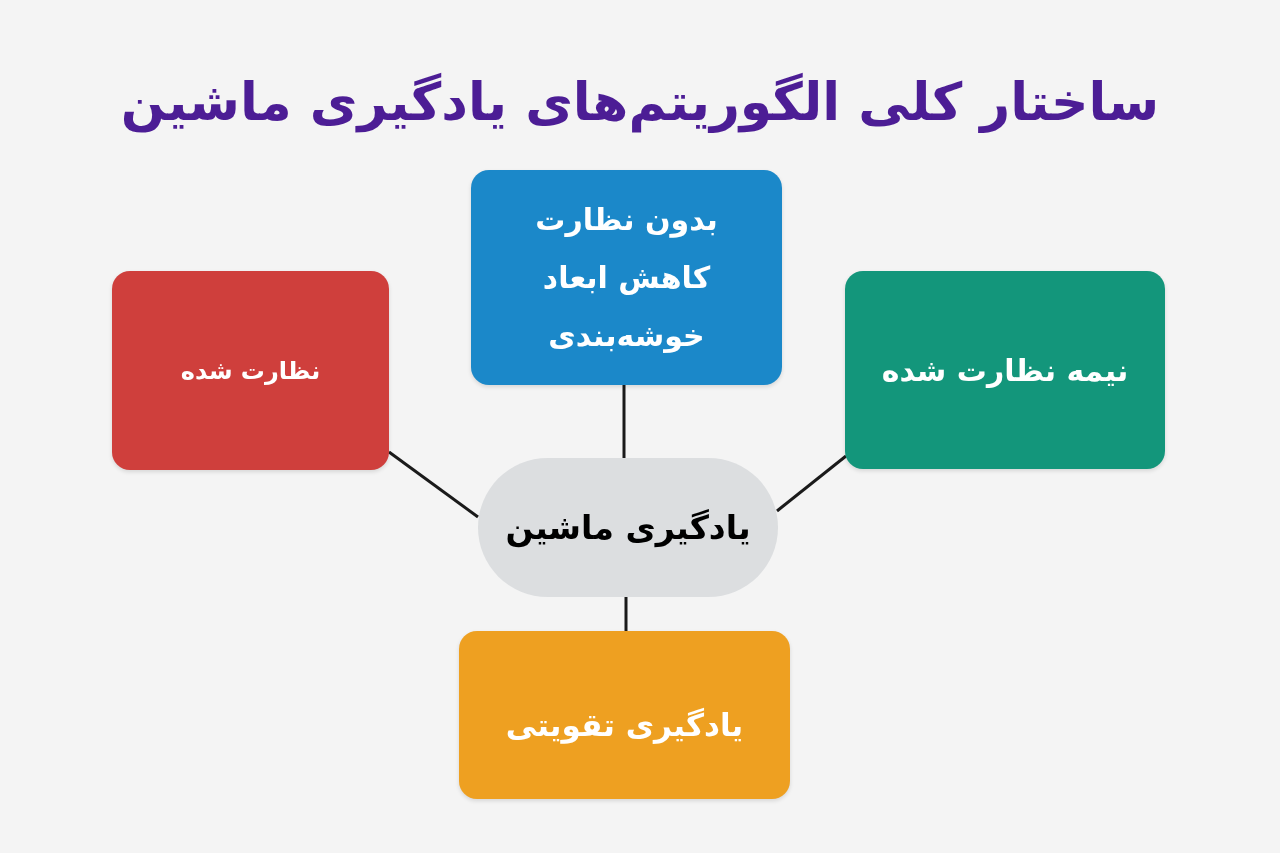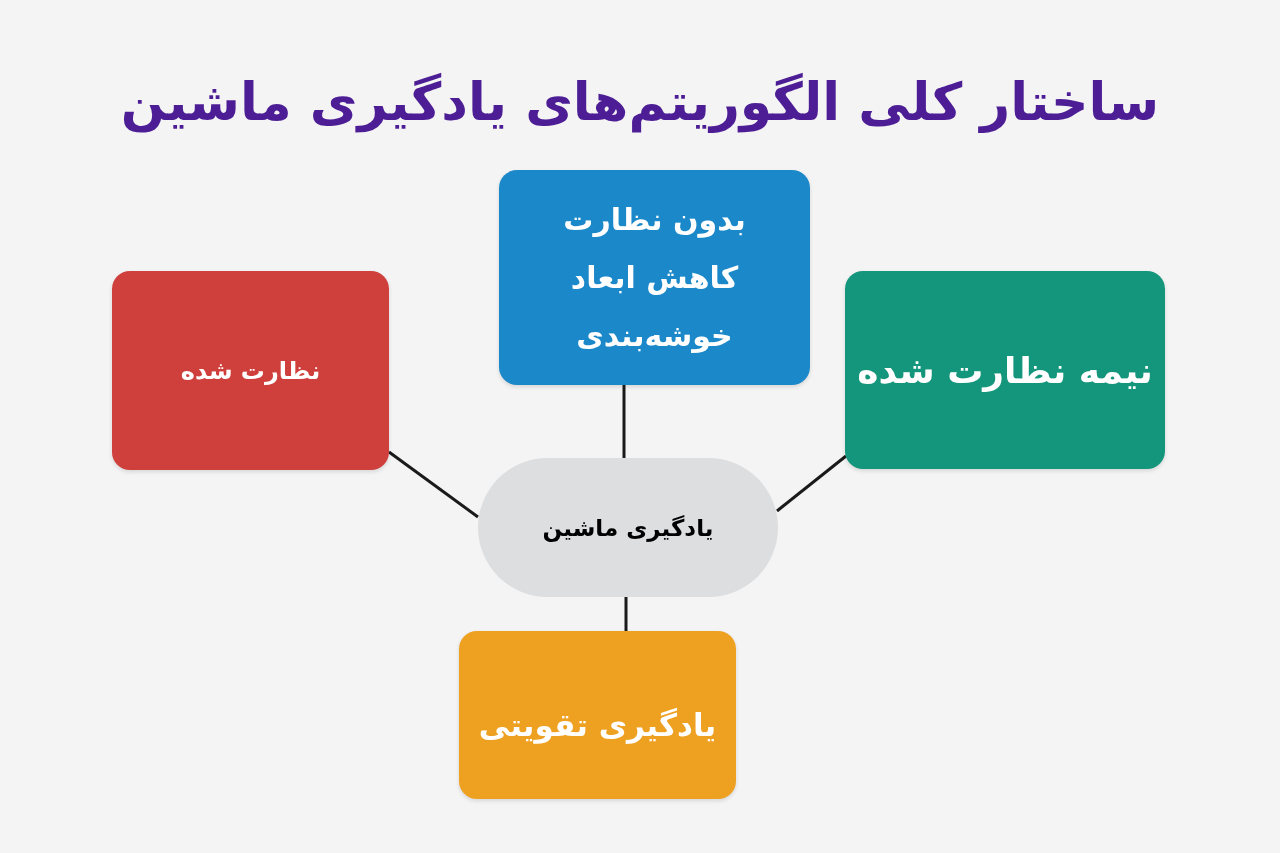--- a/index.html
+++ b/index.html
@@ -55,48 +55,48 @@
     .node-unsupervised {
       left: 471px; top: 170px; width: 311px; height: 215px;
       font-size: 30px; line-height: 58px;
     }
     .node-supervised {
       left: 112px; top: 271px; width: 277px; height: 199px;
       font-size: 24px; line-height: 58px;
     }
     .node-semi {
       left: 845px; top: 271px; width: 320px; height: 198px;
-      font-size: 36px;
+      font-size: 30px;
     }
     .node-reinforcement {
-      left: 459px; top: 631px; width: 277px; height: 168px;
+      left: 459px; top: 631px; width: 331px; height: 168px;
       font-size: 31px; line-height: 62px;
       padding-top: 19px;
     }
     .node-center {
       left: 478px; top: 458px; width: 300px; height: 139px;
       border-radius: 70px;
       color: #000000;
-      font-size: 23px;
+      font-size: 33px;
       box-shadow: none;
     }
   </style>
 </head>
 <body>
 
 <div class="title">ساختار کلی الگوریتم‌های یادگیری ماشین</div>
 
 <svg class="connectors" viewBox="0 0 1280 853" xmlns="http://www.w3.org/2000/svg">
   <line x1="389" y1="452" x2="478" y2="517" stroke="#1a1a1a" stroke-width="3"></line>
   <line x1="846" y1="456" x2="777" y2="511" stroke="#1a1a1a" stroke-width="3"></line>
   <line x1="624" y1="385" x2="624" y2="458" stroke="#1a1a1a" stroke-width="3"></line>
   <line x1="626" y1="597" x2="626" y2="631" stroke="#1a1a1a" stroke-width="3"></line>
 </svg>
 
-<div class="node node-unsupervised" style="background:#1b88c9;margin-left:28px;">
+<div class="node node-unsupervised" style="background:#1b88c9;">
   <span class="line">بدون نظارت</span>
   <span class="line">کاهش ابعاد</span>
   <span class="line">خوشه‌بندی</span>
 </div>
 
 <div class="node node-supervised" style="background:#cf3f3c;">
   <span class="line">نظارت شده</span>
 </div>
 
 <div class="node node-semi" style="background:#13967b;">

